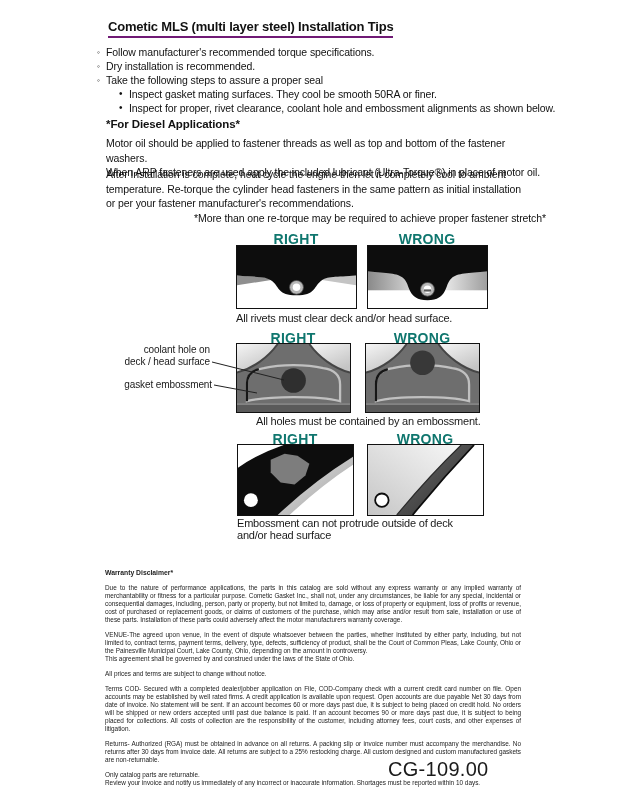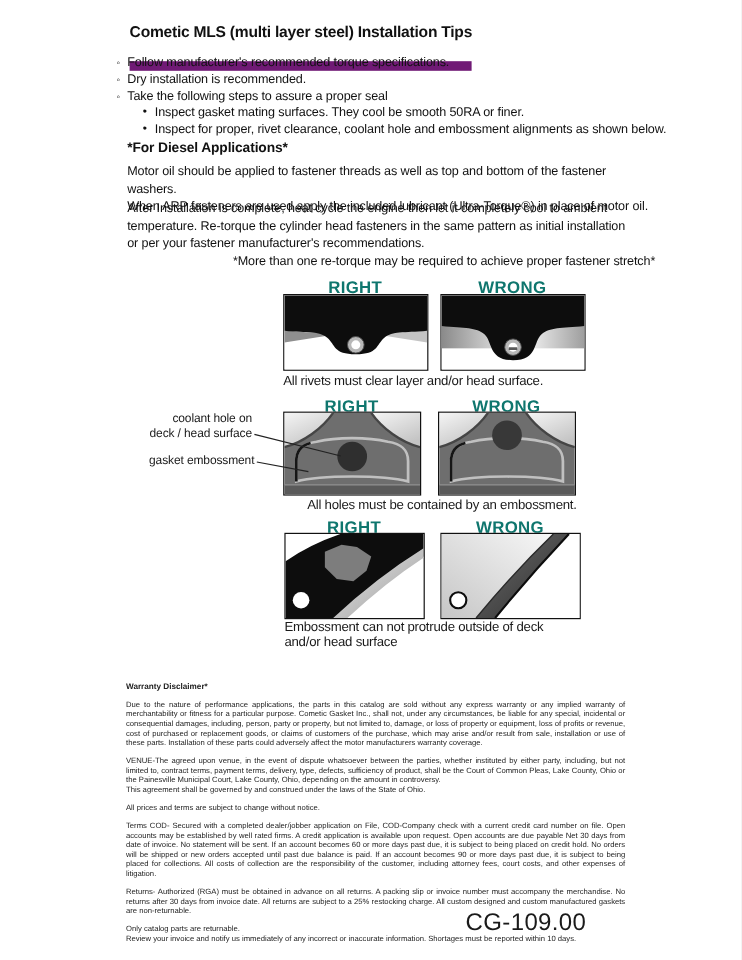--- a/index.html
+++ b/index.html
@@ -1,21 +1,21 @@
 <!DOCTYPE html>
 <html><head>
 <meta charset="utf-8">
 <style>
   html,body{margin:0;padding:0;background:#e9e9e9;}
   .page{position:relative;width:618px;height:800px;background:#ffffff;
         font-family:"Liberation Sans",sans-serif;color:#111;overflow:hidden;}
   .page *{box-sizing:border-box;}
 
   .title{position:absolute;left:108px;top:19px;font-size:13px;font-weight:bold;
-         letter-spacing:-0.2px;border-bottom:8px solid #701a75;padding-bottom:17px;}
+         letter-spacing:-0.2px;border-bottom:2px solid #701a75;padding-bottom:2px;}
 
   .tips{position:absolute;left:97px;top:45px;font-size:10.5px;line-height:14px;letter-spacing:-0.1px;}
   .tip-row{display:flex;align-items:flex-start;}
   .tip-row .marker{flex:0 0 9px;width:9px;font-size:8.5px;line-height:14px;}
   .tip-row.sub{margin-left:22px;}
   .tip-row.sub .marker{flex:0 0 10px;width:10px;font-size:10px;}
 
   .diesel-heading{position:absolute;left:106px;top:118px;font-size:11.5px;font-weight:bold;letter-spacing:-0.1px;}
   .para{position:absolute;left:106px;width:440px;font-size:10.5px;line-height:14.5px;
         white-space:pre-line;letter-spacing:-0.1px;}
@@ -103,21 +103,21 @@
         </linearGradient>
       </defs>
       <rect width="120" height="63" fill="#ffffff"></rect>
       <rect x="0" y="26" width="120" height="19" fill="url(#gb1)"></rect>
       <path d="M0,0 H120 V26 C100,28 91,27 84,33 C77,39 81,55 60,55 C39,55 43,39 36,33 C29,27 20,28 0,26 Z" fill="#0d0d0d"></path>
       <circle cx="60" cy="44" r="7" fill="#b8b8b8" stroke="#4a4a4a" stroke-width="0.8"></circle>
       <circle cx="60" cy="44" r="3.8" fill="#ffffff"></circle>
       <line x1="56.4" y1="45.2" x2="63.6" y2="45.2" stroke="#5a5a5a" stroke-width="2.2"></line>
     </svg>
   </div>
-  <div class="caption" style="left:236px;top:313px;">All rivets must clear layer and/or head surface.</div>
+  <div class="caption" style="left:236px;top:313px;">All rivets must clear deck and/or head surface.</div>
 
   <div class="dg-label" style="left:236px;top:330px;width:114px;">RIGHT</div>
   <div class="dg-label" style="left:365px;top:330px;width:114px;">WRONG</div>
 
   <div class="side-label l1">coolant hole on
 deck / head surface</div>
   <div class="side-label l2">gasket embossment</div>
 
   <div class="panel" style="left:236px;top:343px;width:115px;height:70px;">
     <svg viewBox="0 0 114 69" preserveAspectRatio="none">

